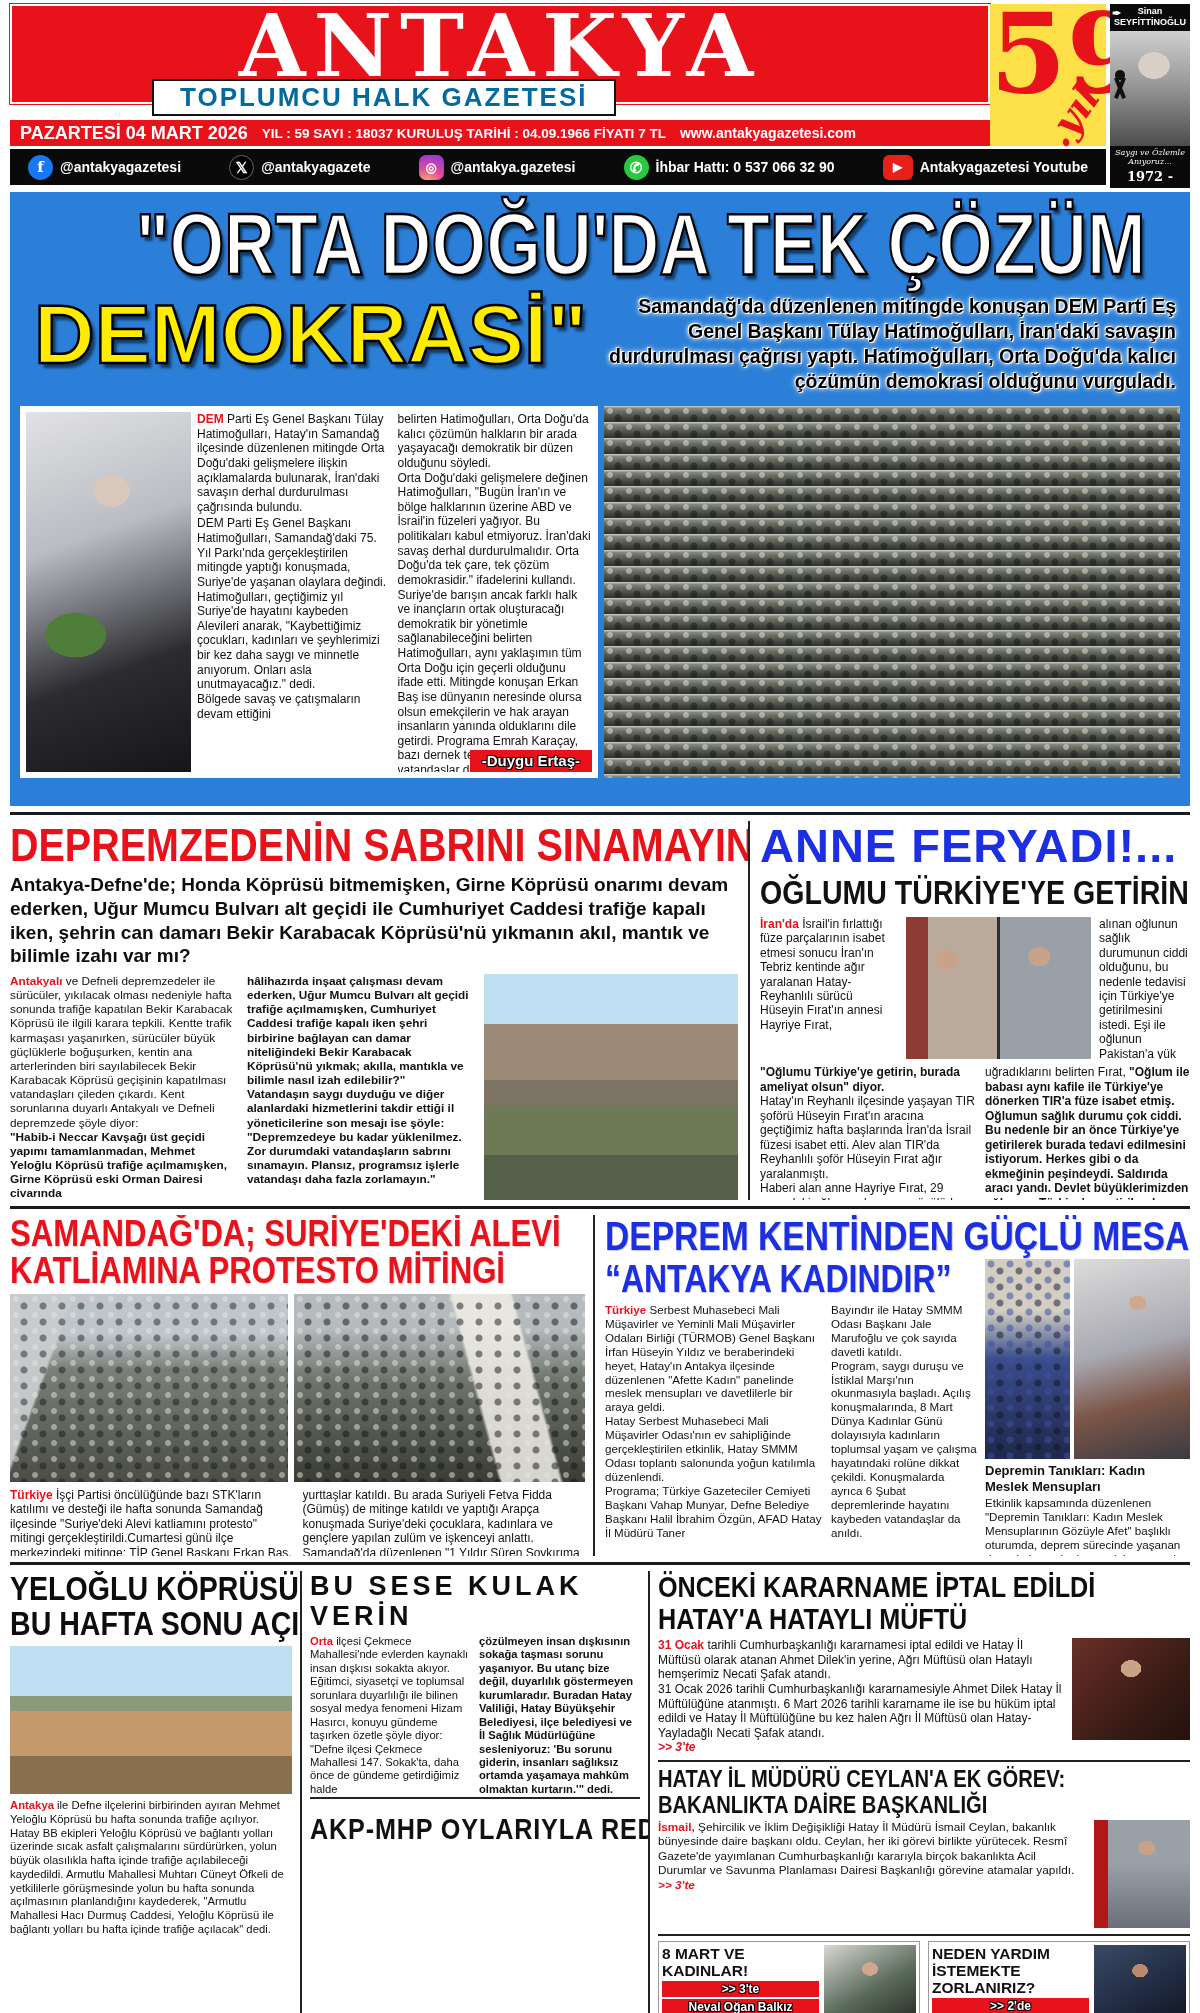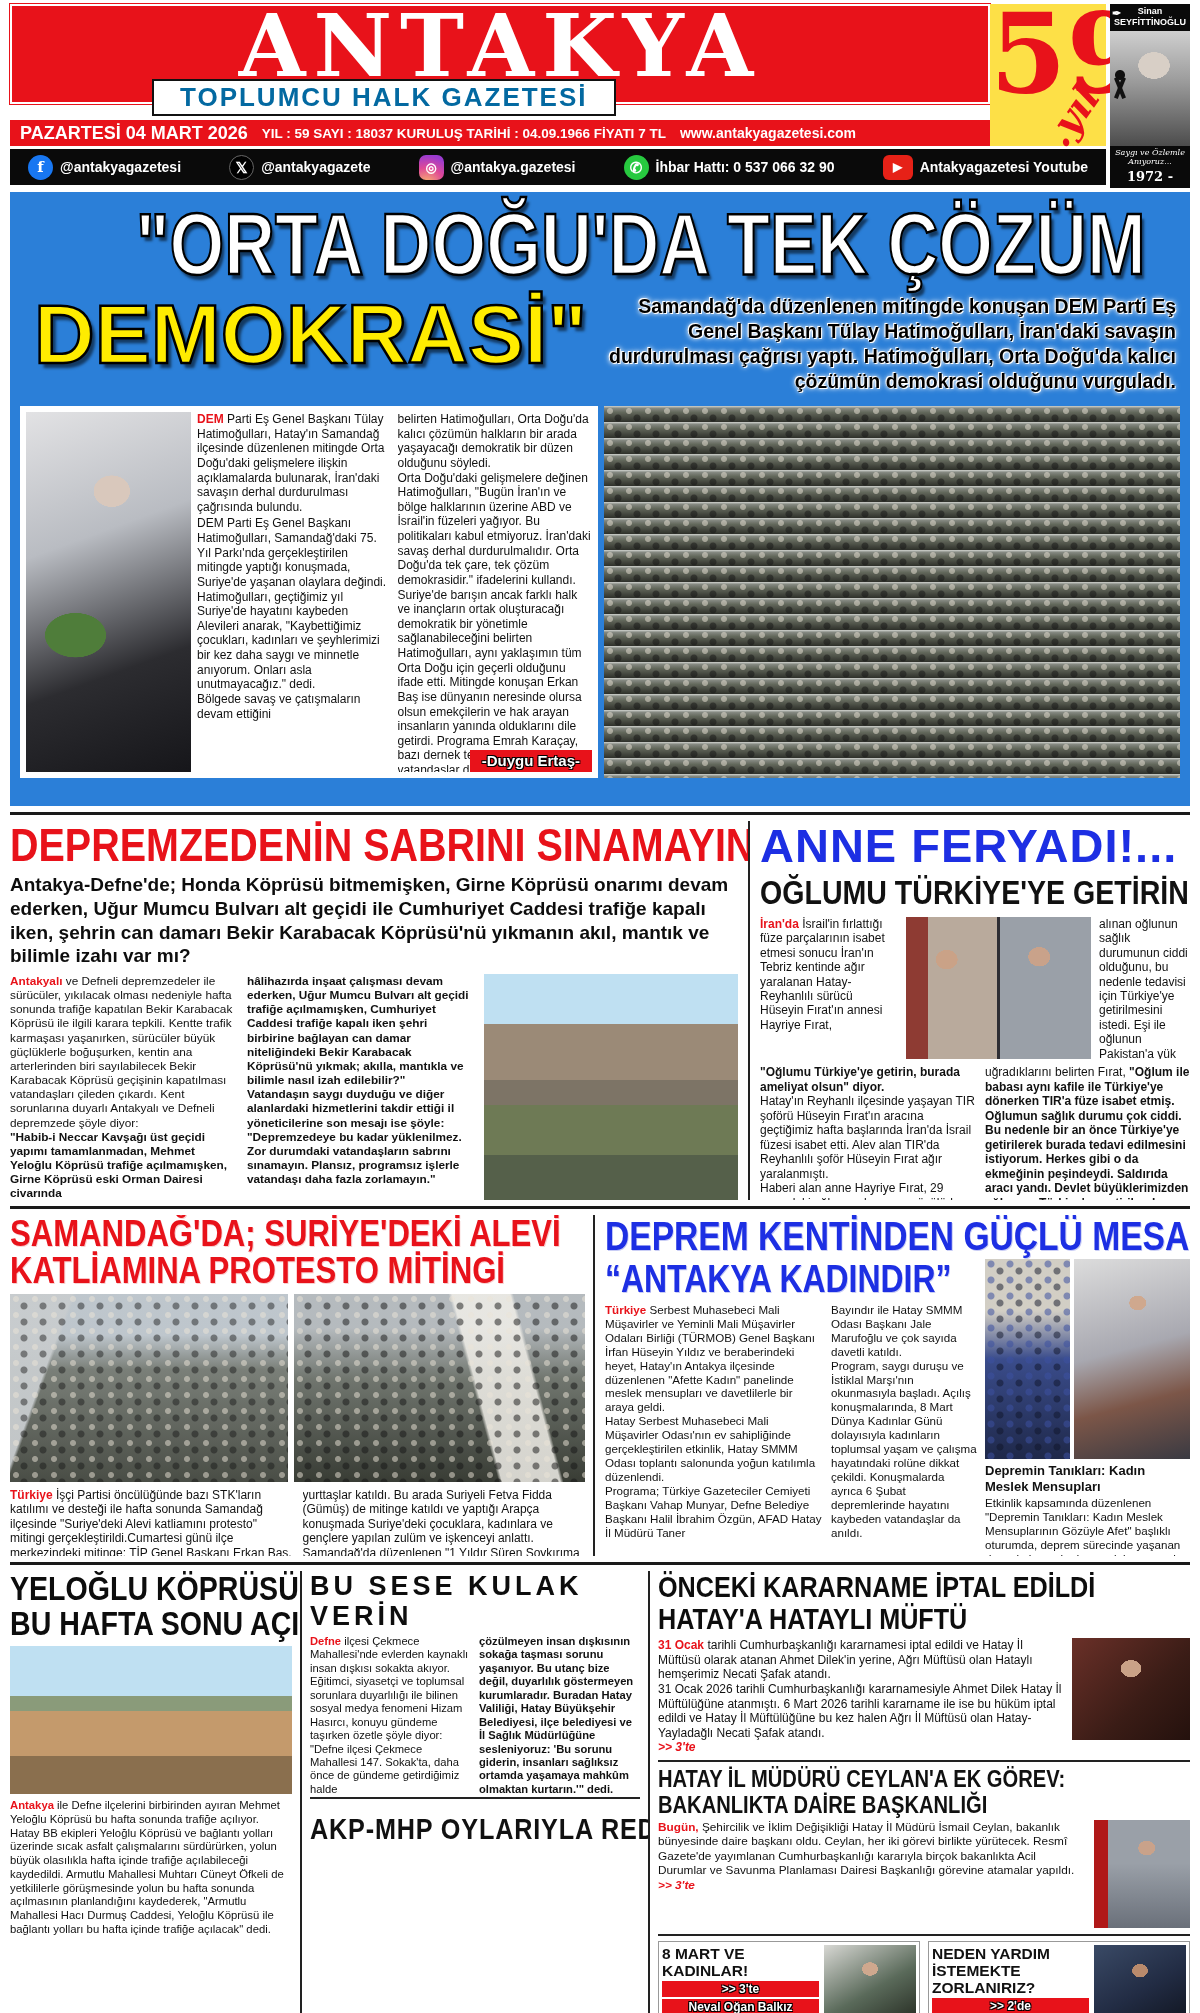--- a/index.html
+++ b/index.html
@@ -393,21 +393,21 @@
       <div class="yel-body">
         <p class="para"><b class="lw">Antakya</b> <span>ile Defne ilçelerini birbirinden ayıran Mehmet Yeloğlu Köprüsü bu hafta sonunda trafiğe açılıyor.</span></p>
         <div class="para">Hatay BB ekipleri Yeloğlu Köprüsü ve bağlantı yolları üzerinde sıcak asfalt çalışmalarını sürdürürken, yolun büyük olasılıkla hafta içinde trafiğe açılabileceği kaydedildi. Armutlu Mahallesi Muhtarı Cüneyt Öfkeli de yetkililerle görüşmesinde yolun bu hafta sonunda açılmasının planlandığını kaydederek, "Armutlu Mahallesi Hacı Durmuş Caddesi, Yeloğlu Köprüsü ile bağlantı yolları bu hafta içinde trafiğe açılacak" dedi.</div>
       </div>
     </section>
 
     <section id="midcol">
       <h2 class="ses-h">BU SESE KULAK VERİN</h2>
       <div class="fos-body">
         <div class="fos-col">
-          <p class="para"><b class="lw">Defne</b> <span>ilçesi Çekmece Mahallesi'nde evlerden kaynaklı insan dışkısı sokakta akıyor. Eğitimci, siyasetçi ve toplumsal sorunlara duyarlılığı ile bilinen sosyal medya fenomeni Hizam Hasırcı, konuyu gündeme taşırken özetle şöyle diyor: "Defne ilçesi Çekmece Mahallesi 147. Sokak'ta, daha önce de gündeme getirdiğimiz halde</span></p>
+          <p class="para"><b class="lw">Orta</b> <span>ilçesi Çekmece Mahallesi'nde evlerden kaynaklı insan dışkısı sokakta akıyor. Eğitimci, siyasetçi ve toplumsal sorunlara duyarlılığı ile bilinen sosyal medya fenomeni Hizam Hasırcı, konuyu gündeme taşırken özetle şöyle diyor: "Defne ilçesi Çekmece Mahallesi 147. Sokak'ta, daha önce de gündeme getirdiğimiz halde</span></p>
         </div>
         <div class="fos-col bold para">çözülmeyen insan dışkısının sokağa taşması sorunu yaşanıyor. Bu utanç bize değil, duyarlılık göstermeyen kurumlaradır. Buradan Hatay Valiliği, Hatay Büyükşehir Belediyesi, ilçe belediyesi ve İl Sağlık Müdürlüğüne sesleniyoruz: 'Bu sorunu giderin, insanları sağlıksız ortamda yaşamaya mahkûm olmaktan kurtarın.'" dedi.</div>
       </div>
       <div class="saat">
         <div class="saat-row">
           <div class="saat-h2 cond">AKP-MHP OYLARIYLA RED</div>
           <div class="ph ph-watch"></div>
         </div>
 
       </div>
@@ -424,21 +424,21 @@
             <span class="pageref">&gt;&gt; 3'te</span>
           </div>
           <div class="ph ph-muftu"></div>
         </div>
       </div>
       <div class="ceylan">
         <h2 class="cey-h1 cond">HATAY İL MÜDÜRÜ CEYLAN'A EK GÖREV:</h2>
         <h2 class="cey-h2 cond">BAKANLIKTA DAİRE BAŞKANLIĞI</h2>
         <div class="cey-row">
           <div class="cey-body">
-            <b class="lw">Bugün,</b>
+            <b class="lw">İsmail,</b>
             <span class="para">Şehircilik ve İklim Değişikliği Hatay İl Müdürü İsmail Ceylan, bakanlık bünyesinde daire başkanı oldu. Ceylan, her iki görevi birlikte yürütecek. Resmî Gazete'de yayımlanan Cumhurbaşkanlığı kararıyla birçok bakanlıkta Acil Durumlar ve Savunma Planlaması Dairesi Başkanlığı görevine atamalar yapıldı.</span>
             <span class="pageref">&gt;&gt; 3'te</span>
           </div>
           <div class="ph ph-ceylan"></div>
         </div>
       </div>
       <div class="promos">
         <div class="promo">
           <div class="promo-left">
             <div class="promo-title">8 MART VE KADINLAR!</div>

